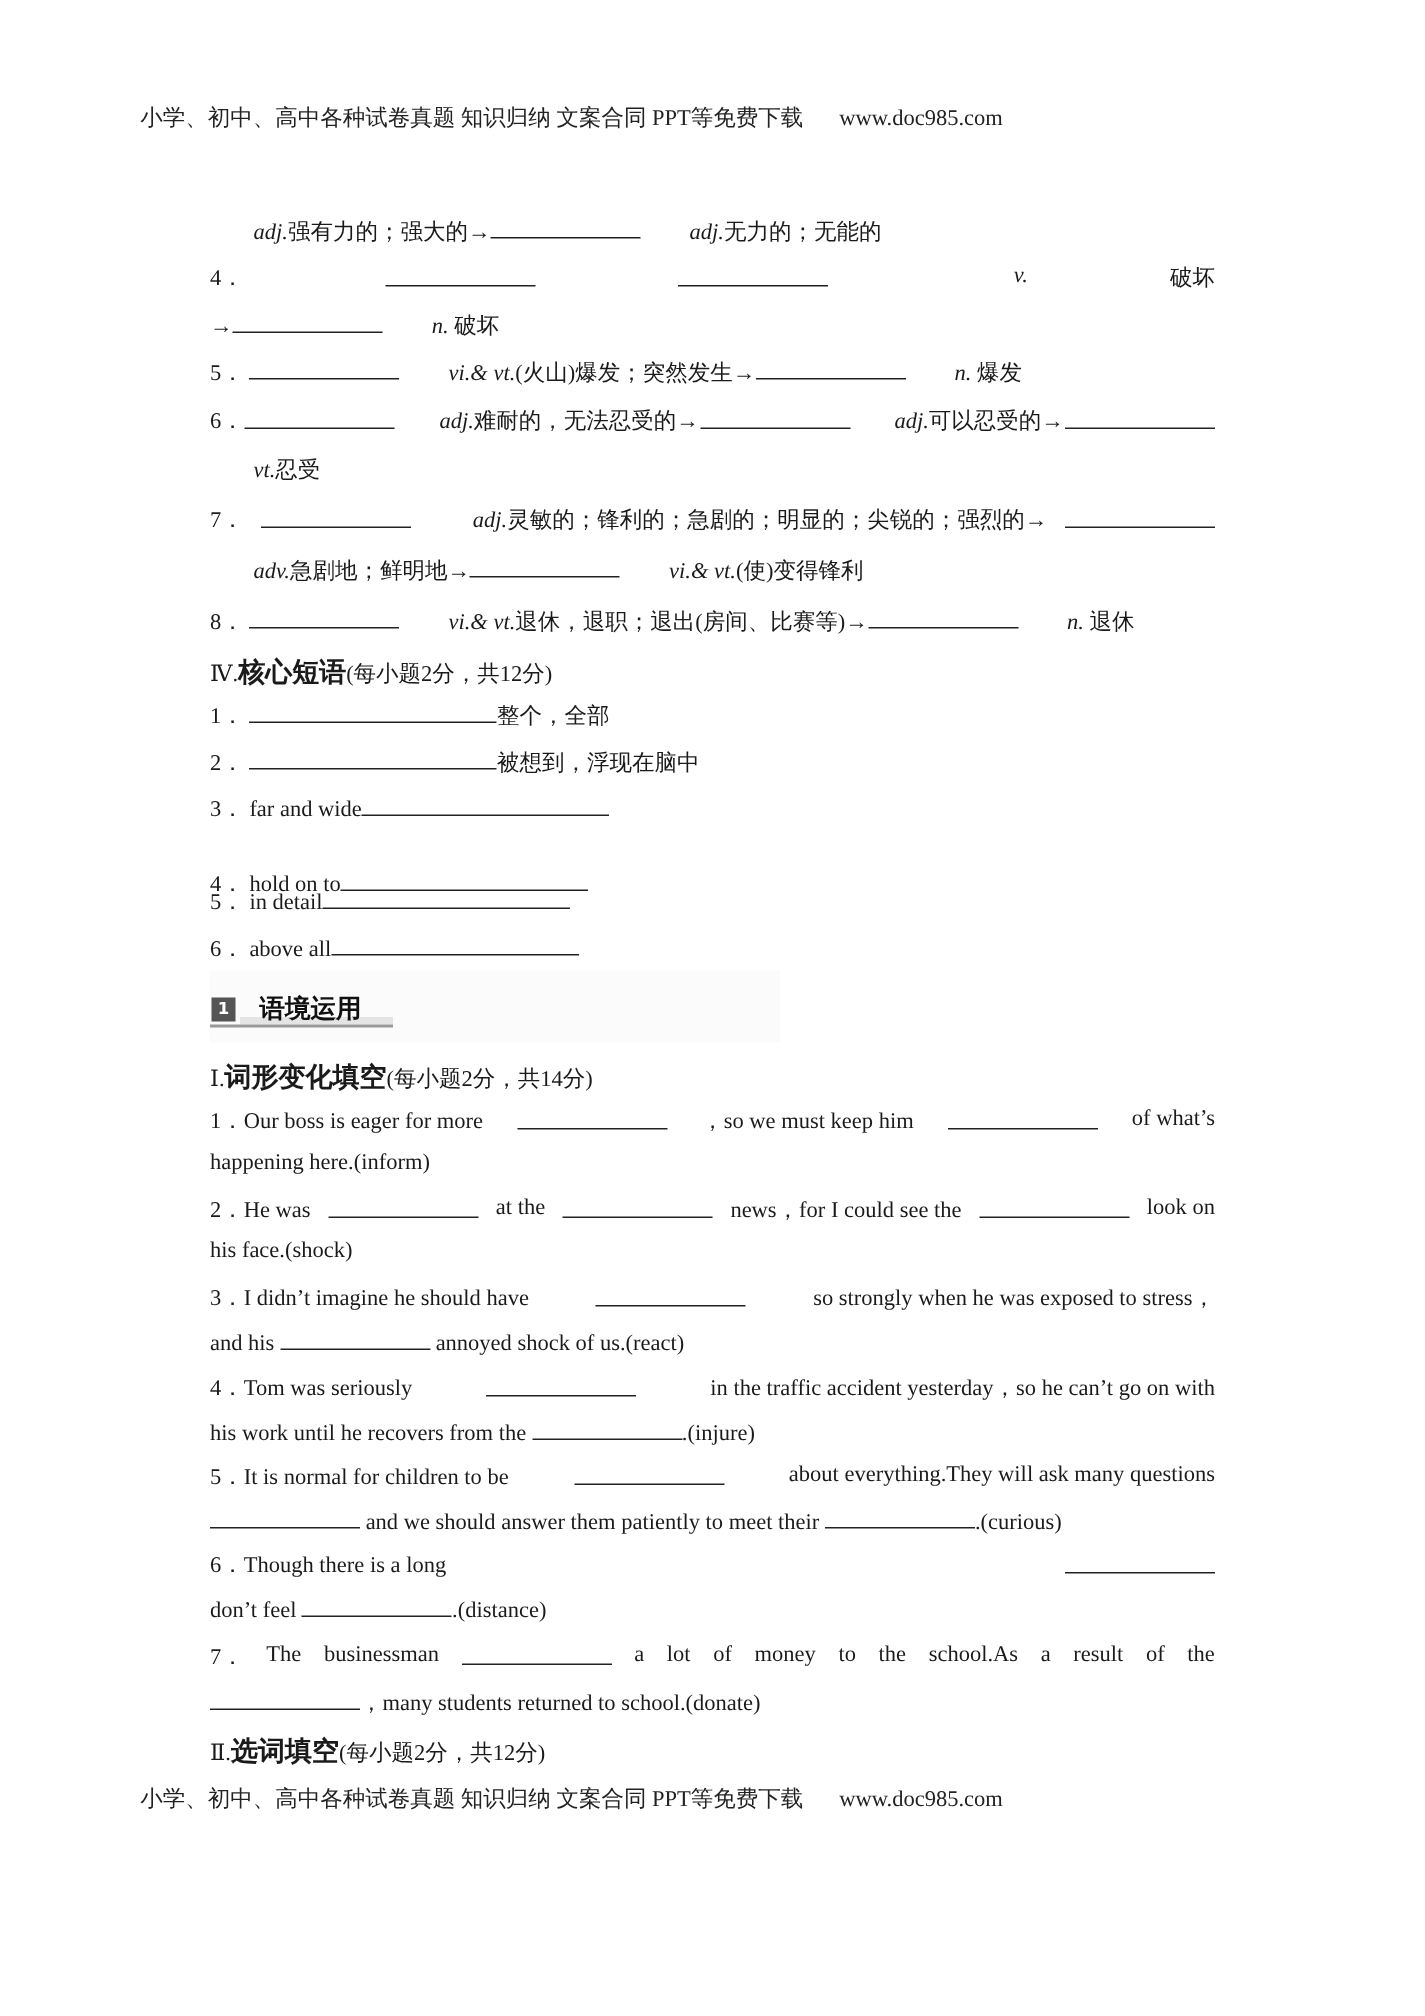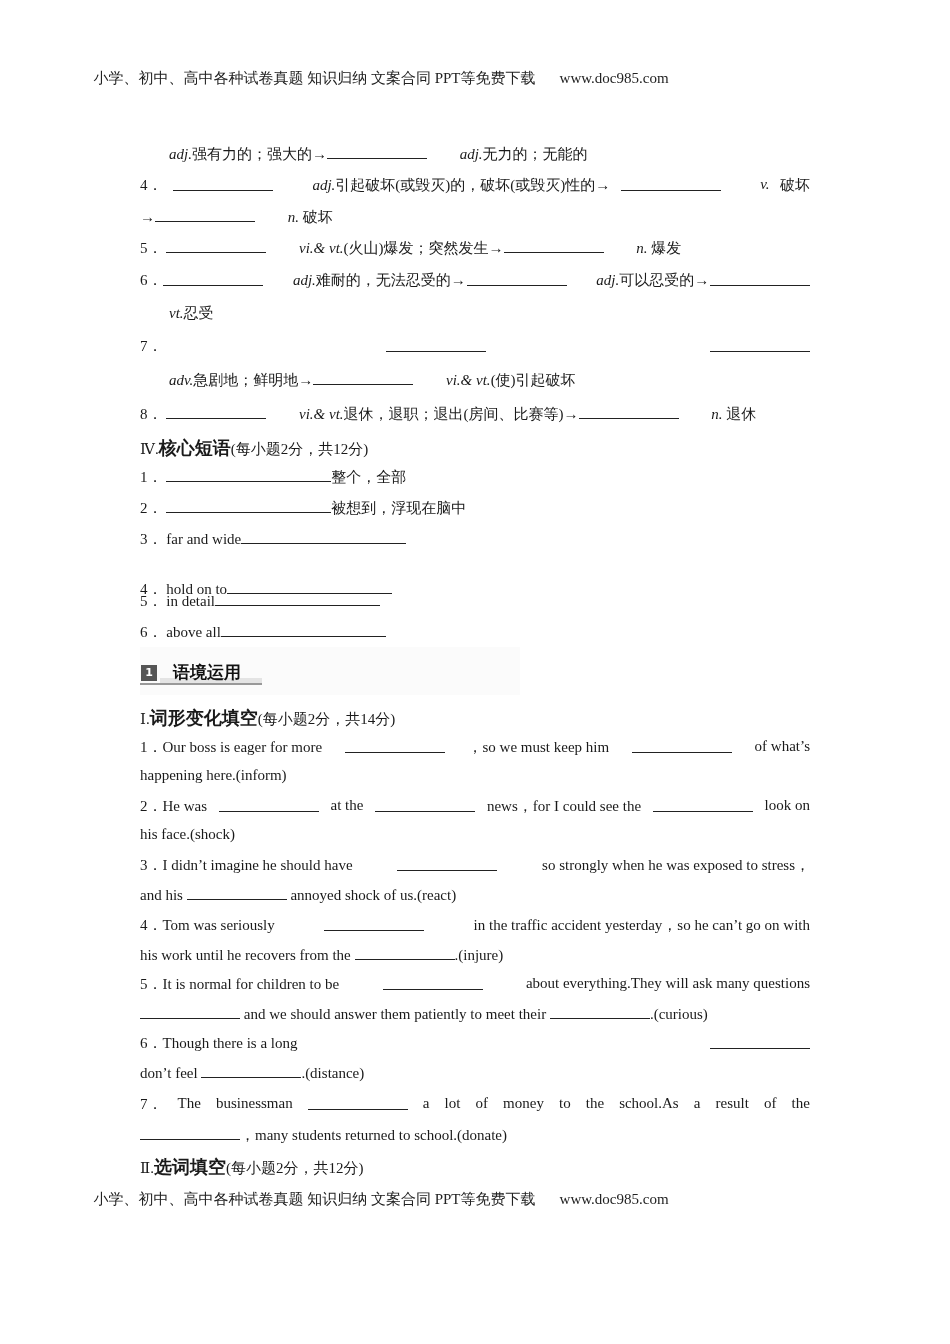--- a/index.html
+++ b/index.html
@@ -33,21 +33,20 @@
 </div>
 
 <div class="content">
 
   <div class="line" style="top:4px">
     <i>adj.</i><span>强有力的；强大的→</span><span class="blank b100"></span> <i>adj.</i><span>无力的；无能的</span>
   </div>
   <div class="line just" style="top:36px">
     <span>4．</span>
       <span class="blank b100"></span>
-      <span><i>adj.</i><span>引起破坏(或毁灭)的，破坏(或毁灭)性的→</span></span>
       <span class="blank b100"></span>
       <i>v.</i>
       <span>破坏</span>
   </div>
   <div class="line" style="top:67px">
     <span>→</span><span class="blank b100"></span> <i>n.</i> <span>破坏</span>
   </div>
   <div class="line" style="top:98px">
     <span>5．</span> <span class="blank b100"></span> <i>vi.&amp; vt.</i><span>(火山)爆发；突然发生→</span><span class="blank b100"></span> <i>n.</i> <span>爆发</span>
   </div>
@@ -58,24 +57,25 @@
       <span class="blank b100"></span>
       <span><i>adj.</i><span>可以忍受的→</span></span>
       <span class="blank b100"></span>
   </div>
   <div class="line" style="top:164px">
     <i>vt.</i><span>忍受</span>
   </div>
   <div class="line just" style="top:197px">
     <span>7．</span>
       <span class="blank b100"></span>
+      <span><i>adj.</i><span>灵敏的；锋利的；急剧的；明显的；尖锐的；强烈的→</span></span>
       <span class="blank b100"></span>
   </div>
   <div class="line" style="top:230px">
-    <i>adv.</i><span>急剧地；鲜明地→</span><span class="blank b100"></span> <i>vi.&amp; vt.</i><span>(使)引起破坏</span>
+    <i>adv.</i><span>急剧地；鲜明地→</span><span class="blank b100"></span> <i>vi.&amp; vt.</i><span>(使)变得锋利</span>
   </div>
   <div class="line" style="top:264px">
     <span>8．</span> <span class="blank b100"></span> <i>vi.&amp; vt.</i><span>退休，退职；退出(房间、比赛等)→</span><span class="blank b100"></span> <i>n.</i> <span>退休</span>
   </div>
 
   <div class="line" style="top:296px">
     <span>Ⅳ.</span><span class="bold">核心短语</span><span>(每小题2分，共12分)</span>
   </div>
   <div class="line" style="top:327px">
     <span>1．</span> <span class="blank b165"></span><span>整个，全部</span>

